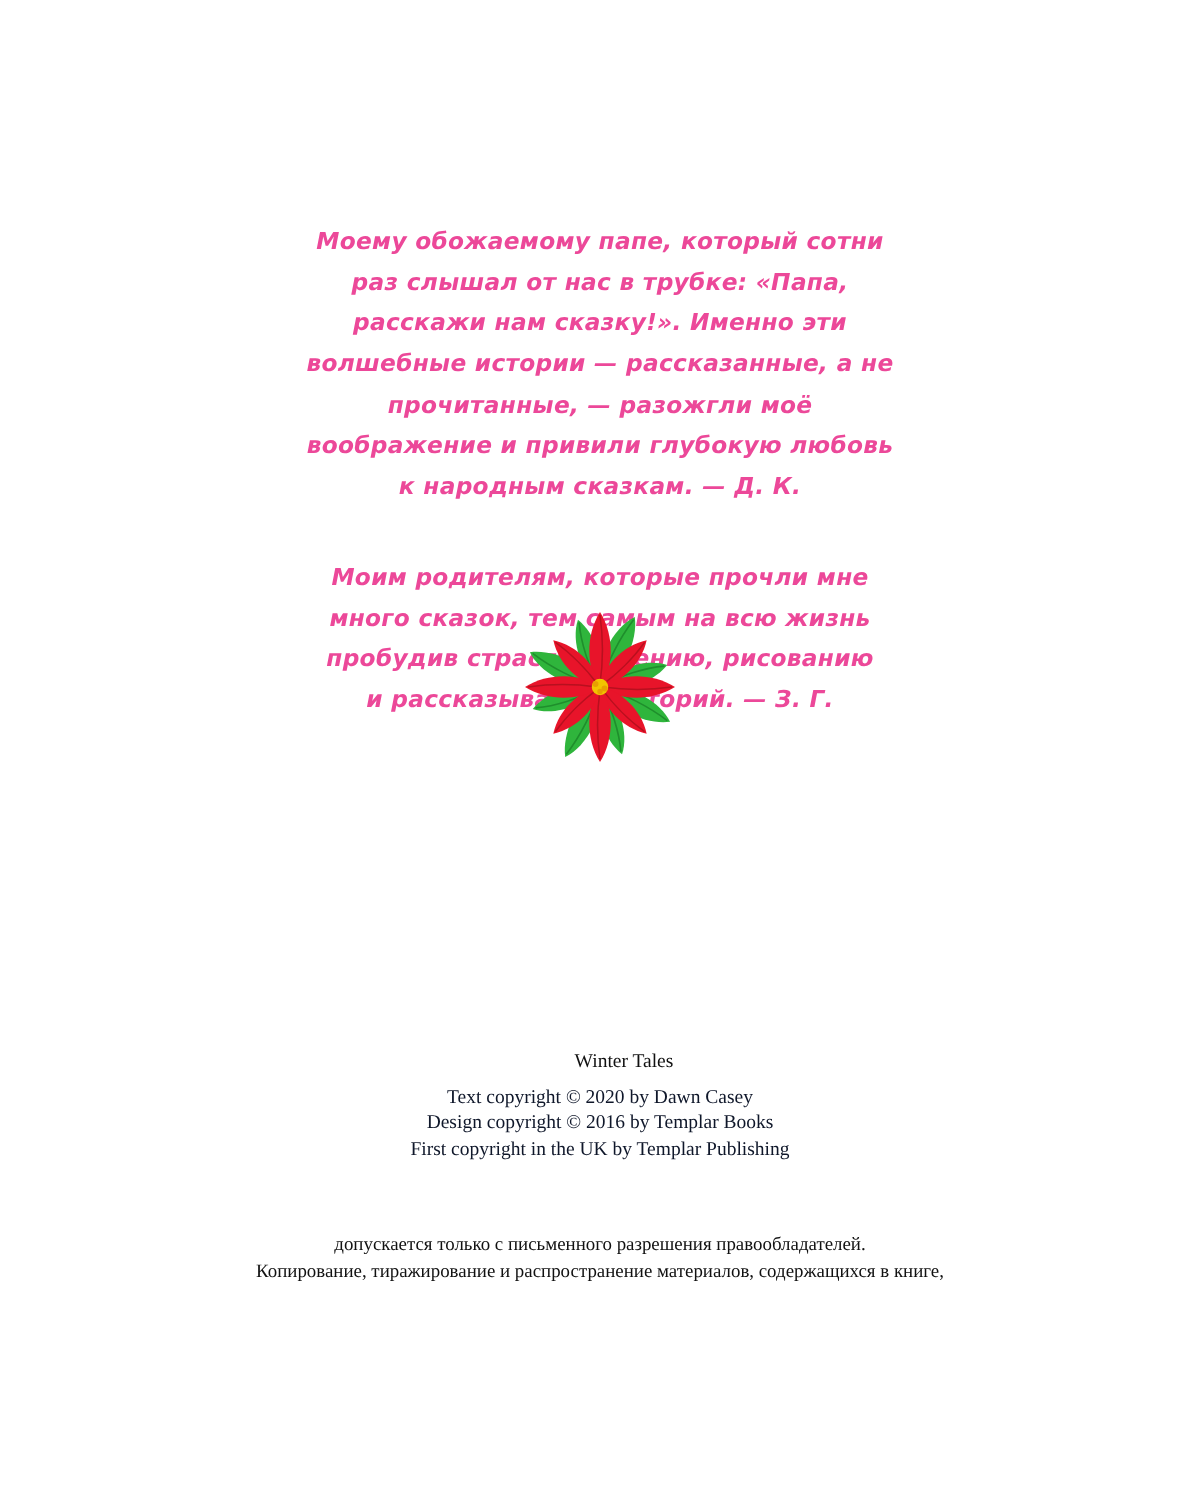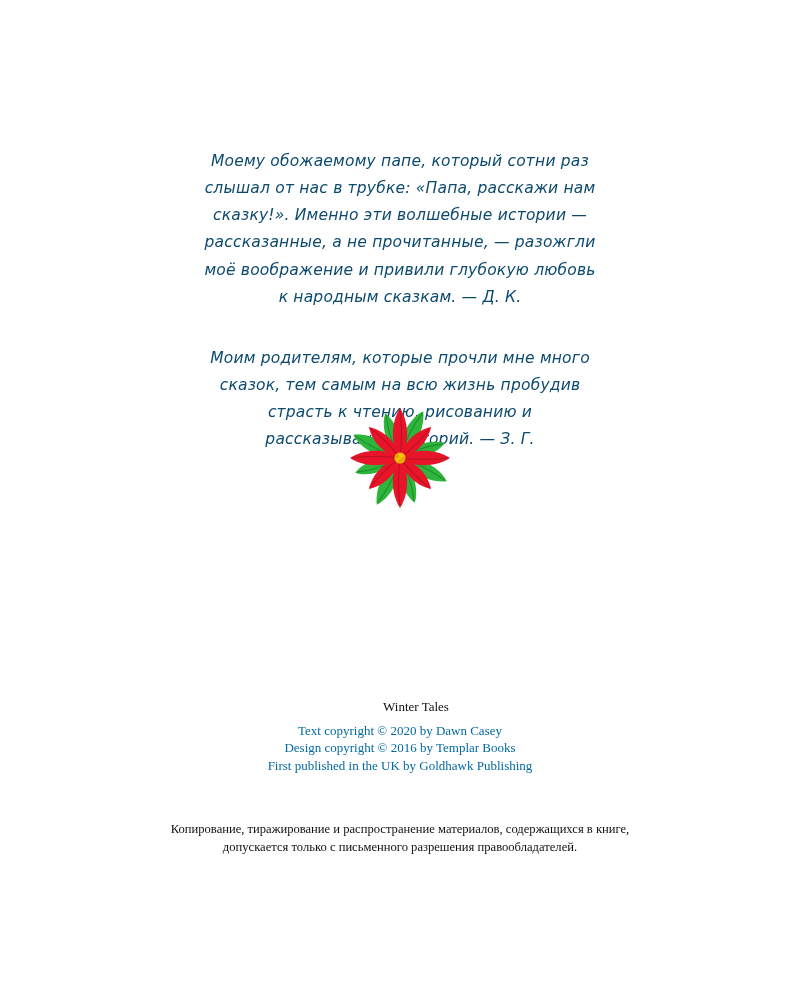--- a/index.html
+++ b/index.html
@@ -26,24 +26,24 @@
   .dedications {
     position: absolute;
     top: 148px;
     left: 0;
     width: 800px;
     text-align: center;
   }
   .dedication {
     font-family: "DejaVu Sans", sans-serif;
     font-style: italic;
-    font-weight: 400;
+    font-weight: 700;
     font-size: 15.5px;
     line-height: 1.75;
-    color: #0c4a6e;
+    color: #ec4899;
     letter-spacing: 0.2px;
     margin: 0 auto;
   }
   .dedication.first {
     width: 400px;
   }
   .dedication.second {
     width: 380px;
     margin-top: 34px;
   }
@@ -74,21 +74,21 @@
     font-size: 13px;
     line-height: 1.35;
     color: #111111;
     margin-bottom: 6px;
     padding-left: 32px;
   }
   .colophon .credit {
     font-family: "Liberation Serif", serif;
     font-size: 13px;
     line-height: 1.38;
-    color: #0369a1;
+    color: #0f172a;
   }
   .notice {
     position: absolute;
     top: 820px;
     left: 0;
     width: 800px;
     text-align: center;
     font-family: "Liberation Serif", serif;
     font-size: 12.6px;
     line-height: 1.45;
@@ -187,21 +187,21 @@
         <circle cx="3" cy="1" r="2" fill="#e8a100"></circle>
         <circle cx="0" cy="3" r="1.8" fill="#e8a100"></circle>
       </g>
     </svg>
   </div>
 
   <div class="colophon">
     <div class="title-line">Winter Tales</div>
     <div class="credit">Text copyright © 2020 by Dawn Casey</div>
     <div class="credit">Design copyright © 2016 by Templar Books</div>
-    <div class="credit">First published in the UK by Goldhawk Publishing</div>
+    <div class="credit">First copyright in the UK by Templar Publishing</div>
   </div>
 
   <div class="notice">
+    <span class="line">допускается только с письменного разрешения правообладателей.</span>
     <span class="line">Копирование, тиражирование и распространение материалов, содержащихся в книге,</span>
-    <span class="line">допускается только с письменного разрешения правообладателей.</span>
   </div>
 
 </div>
 
 </body></html>

